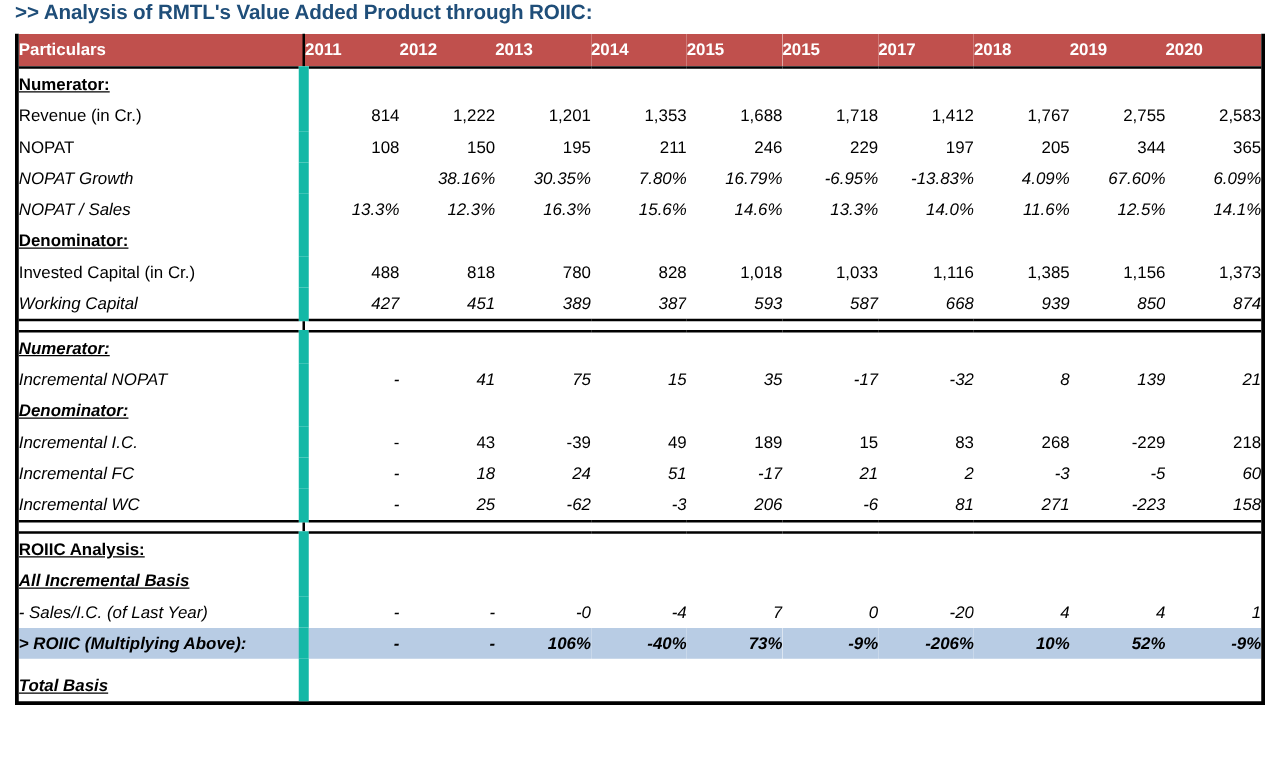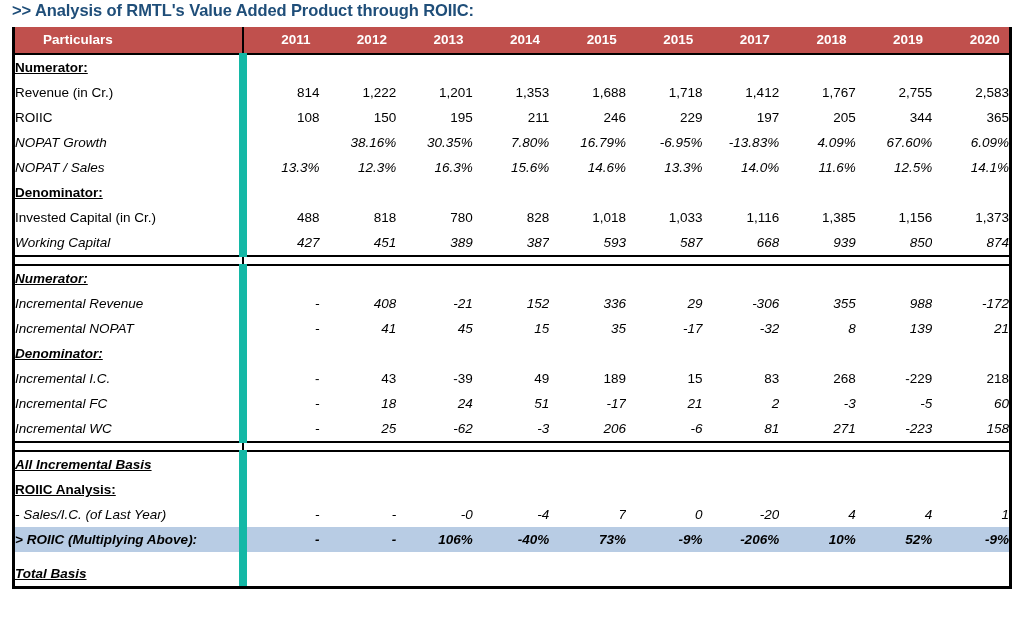--- a/index.html
+++ b/index.html
@@ -64,29 +64,28 @@
 
   
   tr.hdr th {
     background: #C0504D;
     color: #ffffff;
     font-weight: bold;
     font-size: 13.5px;
     height: 26px;
     line-height: 26px;
     border-bottom: 2px solid #000;
-    padding-left: 28px;
   }
   th.hdr-part {
     text-align: left;
     padding-left: 8px;
     border-right: 2px solid #000;
   }
   th.hdr-yr {
-    text-align: center;
+    text-align: left;
     padding-right: 14px;
   }
 
   
   tr.row td {
     height: 25px;
     line-height: 25px;
     vertical-align: middle;
   }
   td.lbl {
@@ -190,21 +189,21 @@
             <td class="val ">1,201</td>
             <td class="val ">1,353</td>
             <td class="val ">1,688</td>
             <td class="val ">1,718</td>
             <td class="val ">1,412</td>
             <td class="val ">1,767</td>
             <td class="val ">2,755</td>
             <td class="val ">2,583</td>
           </tr>
           <tr class="row">
-            <td class="lbl ind1 "><span>ROIIC</span></td>
+            <td class="lbl ind1 "><span>NOPAT</span></td>
             <td class="val ">108</td>
             <td class="val ">150</td>
             <td class="val ">195</td>
             <td class="val ">211</td>
             <td class="val ">246</td>
             <td class="val ">229</td>
             <td class="val ">197</td>
             <td class="val ">205</td>
             <td class="val ">344</td>
             <td class="val ">365</td>
@@ -285,37 +284,24 @@
             <td class="val bold ital"></td>
             <td class="val bold ital"></td>
             <td class="val bold ital"></td>
             <td class="val bold ital"></td>
             <td class="val bold ital"></td>
             <td class="val bold ital"></td>
             <td class="val bold ital"></td>
             <td class="val bold ital"></td>
           </tr>
           <tr class="row">
-            <td class="lbl ind1 ital"><span>Incremental Revenue</span></td>
-            <td class="val ital">-</td>
-            <td class="val ital">408</td>
-            <td class="val ital">-21</td>
-            <td class="val ital">152</td>
-            <td class="val ital">336</td>
-            <td class="val ital">29</td>
-            <td class="val ital">-306</td>
-            <td class="val ital">355</td>
-            <td class="val ital">988</td>
-            <td class="val ital">-172</td>
-          </tr>
-          <tr class="row">
             <td class="lbl ind1 ital"><span>Incremental NOPAT</span></td>
             <td class="val ital">-</td>
             <td class="val ital">41</td>
-            <td class="val ital">45</td>
+            <td class="val ital">75</td>
             <td class="val ital">15</td>
             <td class="val ital">35</td>
             <td class="val ital">-17</td>
             <td class="val ital">-32</td>
             <td class="val ital">8</td>
             <td class="val ital">139</td>
             <td class="val ital">21</td>
           </tr>
           <tr class="row">
             <td class="lbl ind0 bold ital uline"><span>Denominator:</span></td>
@@ -367,44 +353,44 @@
             <td class="val ital">81</td>
             <td class="val ital">271</td>
             <td class="val ital">-223</td>
             <td class="val ital">158</td>
           </tr>
           <tr class="sep">
             <td class="lbl"></td>
             <td colspan="10"></td>
           </tr>
           <tr class="row">
+            <td class="lbl ind0 bold uline"><span>ROIIC Analysis:</span></td>
+            <td class="val bold"></td>
+            <td class="val bold"></td>
+            <td class="val bold"></td>
+            <td class="val bold"></td>
+            <td class="val bold"></td>
+            <td class="val bold"></td>
+            <td class="val bold"></td>
+            <td class="val bold"></td>
+            <td class="val bold"></td>
+            <td class="val bold"></td>
+          </tr>
+          <tr class="row">
             <td class="lbl ind0 bold ital uline"><span>All Incremental Basis</span></td>
             <td class="val bold ital"></td>
             <td class="val bold ital"></td>
             <td class="val bold ital"></td>
             <td class="val bold ital"></td>
             <td class="val bold ital"></td>
             <td class="val bold ital"></td>
             <td class="val bold ital"></td>
             <td class="val bold ital"></td>
             <td class="val bold ital"></td>
             <td class="val bold ital"></td>
-          </tr>
-          <tr class="row">
-            <td class="lbl ind0 bold uline"><span>ROIIC Analysis:</span></td>
-            <td class="val bold"></td>
-            <td class="val bold"></td>
-            <td class="val bold"></td>
-            <td class="val bold"></td>
-            <td class="val bold"></td>
-            <td class="val bold"></td>
-            <td class="val bold"></td>
-            <td class="val bold"></td>
-            <td class="val bold"></td>
-            <td class="val bold"></td>
           </tr>
           <tr class="row">
             <td class="lbl ind1 ital"><span>- Sales/I.C. (of Last Year)</span></td>
             <td class="val ital">-</td>
             <td class="val ital">-</td>
             <td class="val ital">-0</td>
             <td class="val ital">-4</td>
             <td class="val ital">7</td>
             <td class="val ital">0</td>
             <td class="val ital">-20</td>

